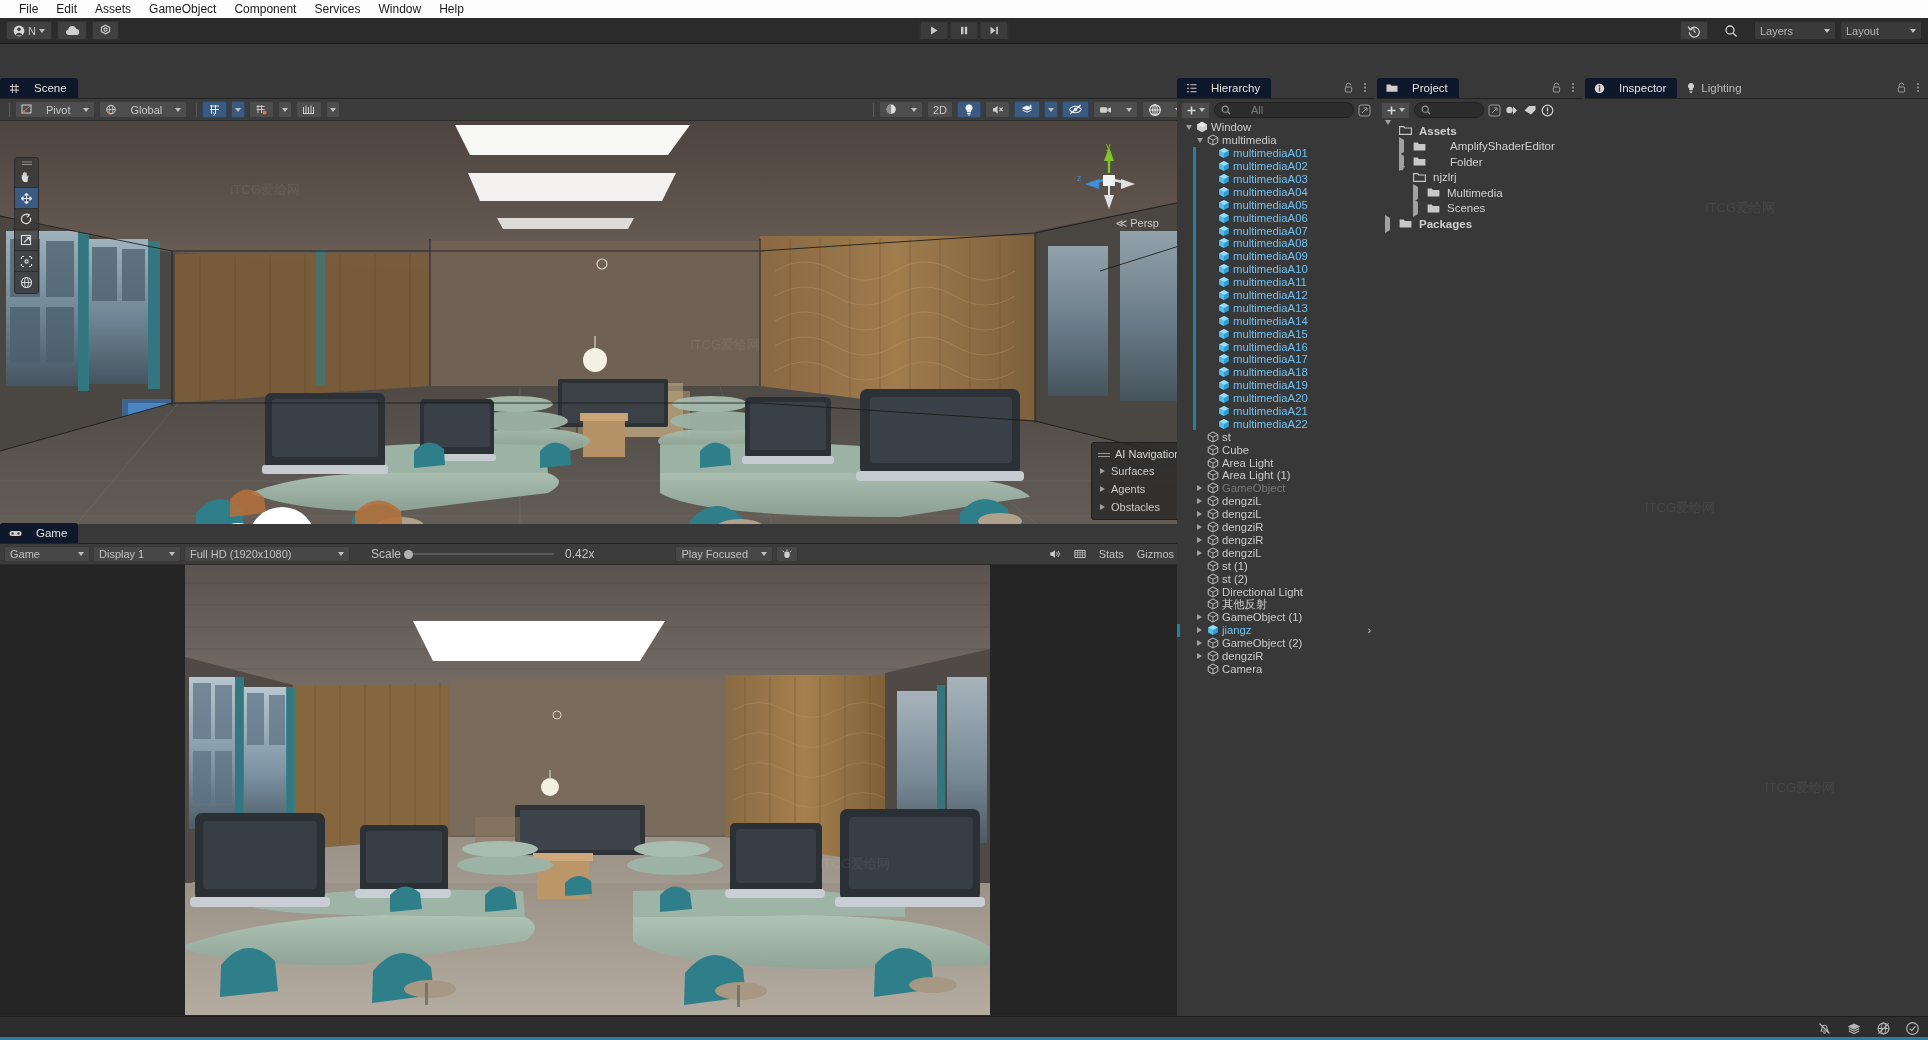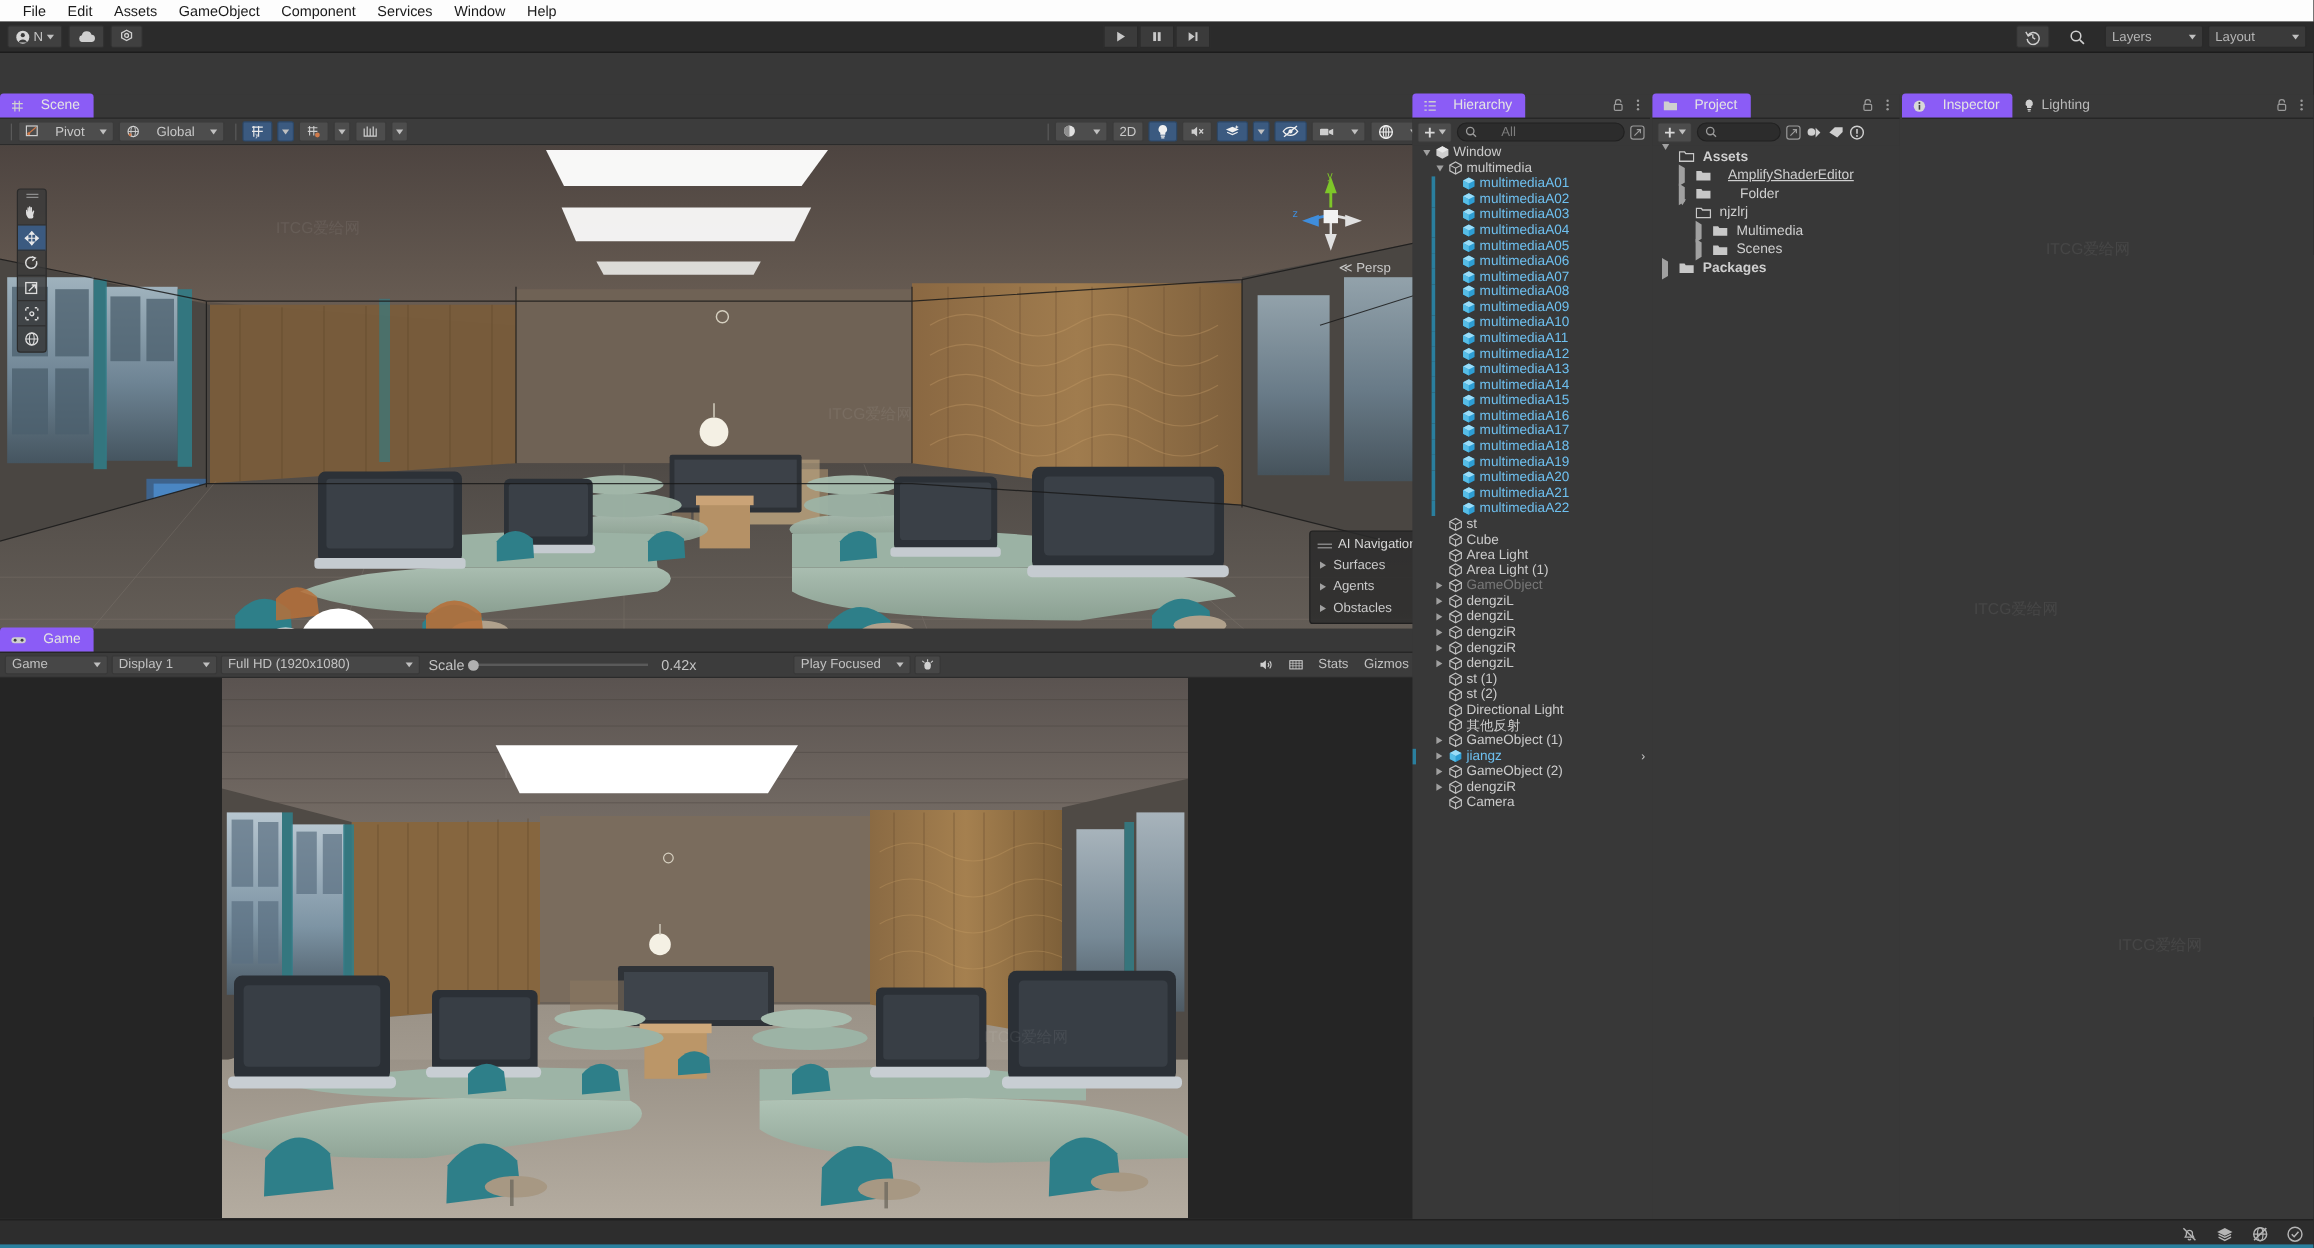--- a/index.html
+++ b/index.html
@@ -62,21 +62,21 @@
                border-radius:2px; display:flex; align-items:center; justify-content:space-between;
                padding:0 5px; font-size:11px; color:#b5b5b5; }
 
   
   .panel-tabbar {
     height:20px; background:#383838; display:flex; align-items:flex-end; position:relative;
     border-bottom:1px solid #232323;
   }
   .ptab { height:20px; padding:0 11px 0 9px; display:flex; align-items:center; gap:5px;
           font-size:11.5px; color:#b8b8b8; background:transparent; border-radius:3px 3px 0 0;}
-  .ptab.active { background:#8b5cf6; color:#e4e4e4;gap:14px; }
+  .ptab.active { background:#0f172a; color:#e4e4e4;gap:14px; }
   .ptab-right { position:absolute; right:5px; top:3px; display:flex; gap:7px; align-items:center; }
 
   .icon-lock, .icon-kebab { opacity:.75; }
 
   
   #sceneview { position:absolute; left:0; top:79px; width:1195px; height:445px; background:#3f3f3f; }
   .sv-toolbar { height:22px; background:#3c3c3c; display:flex; align-items:center; padding:0 4px;
                 border-bottom:1px solid #2b2b2b; position:relative; }
   .sv-seg { height:17px; background:#4d4d4d; border:1px solid #3b3b3b; border-radius:2px;
             display:flex; align-items:center; padding:0 5px; gap:13px; margin-right:4px; font-size:11px;}
@@ -641,21 +641,21 @@
         <i class="caret"></i>
       </div>
       <div class="gv-drop" style="width:88px">
         <span>Display 1</span>
         <i class="caret"></i>
       </div>
       <div class="gv-drop" style="width:166px">
         <span>Full HD (1920x1080)</span>
         <i class="caret"></i>
       </div>
-      <span style="margin-left:4px;color:#c2c2c2">Scale</span>
+      <span style="margin-left:18px;color:#c2c2c2">Scale</span>
       <div class="slider-track">
         <span class="slider-knob"></span>
       </div>
       <span style="color:#c2c2c2;margin-left:8px">0.42x</span>
       <div class="gv-drop" style="width:98px;margin-left:78px">
         <span>Play Focused</span>
         <i class="caret"></i>
       </div>
       <div class="gv-drop" style="width:22px;justify-content:center">
         <svg width="11" height="12" viewBox="0 0 11 12">
@@ -1480,21 +1480,21 @@
           <span style="margin-left: 3px; font-weight: 700;">Assets</span>
         </div>
         <div class="prow">
           <span style="width: 18px; flex: 0 0 auto;"></span>
           <span class="tw" style="width: 10px;"><i class="arrow-r"></i></span>
           <span style="display: flex; flex: 0 0 auto;">
             <svg width="13" height="11" viewBox="0 0 13 11">
               <path d="M.6 1.6h4.2l1 1.4h6.6v6.4H.6z" fill="#c8c8c8"></path>
             </svg>
           </span>
-          <span style="margin-left: 10px; text-decoration: underline;">AmplifyShaderEditor</span>
+          <span style="margin-left: 20px;">AmplifyShaderEditor</span>
         </div>
         <div class="prow">
           <span style="width: 18px; flex: 0 0 auto;"></span>
           <span class="tw" style="width: 10px;"><i class="arrow-r"></i></span>
           <span style="display: flex; flex: 0 0 auto;">
             <svg width="13" height="11" viewBox="0 0 13 11">
               <path d="M.6 1.6h4.2l1 1.4h6.6v6.4H.6z" fill="#c8c8c8"></path>
             </svg>
           </span>
           <span style="margin-left: 20px;">Folder</span>

